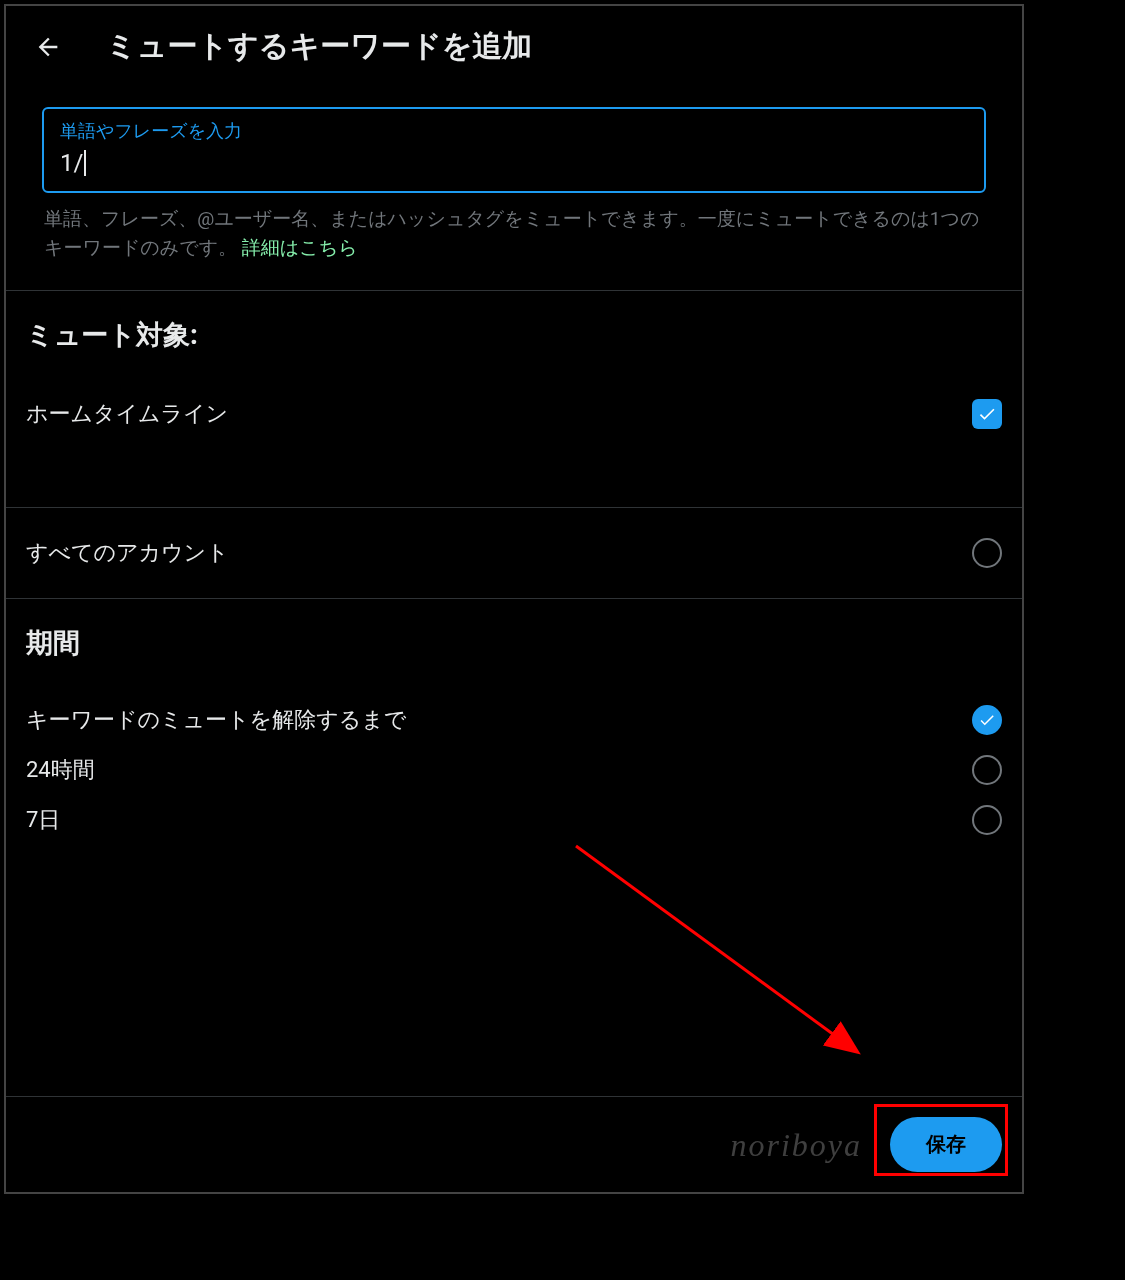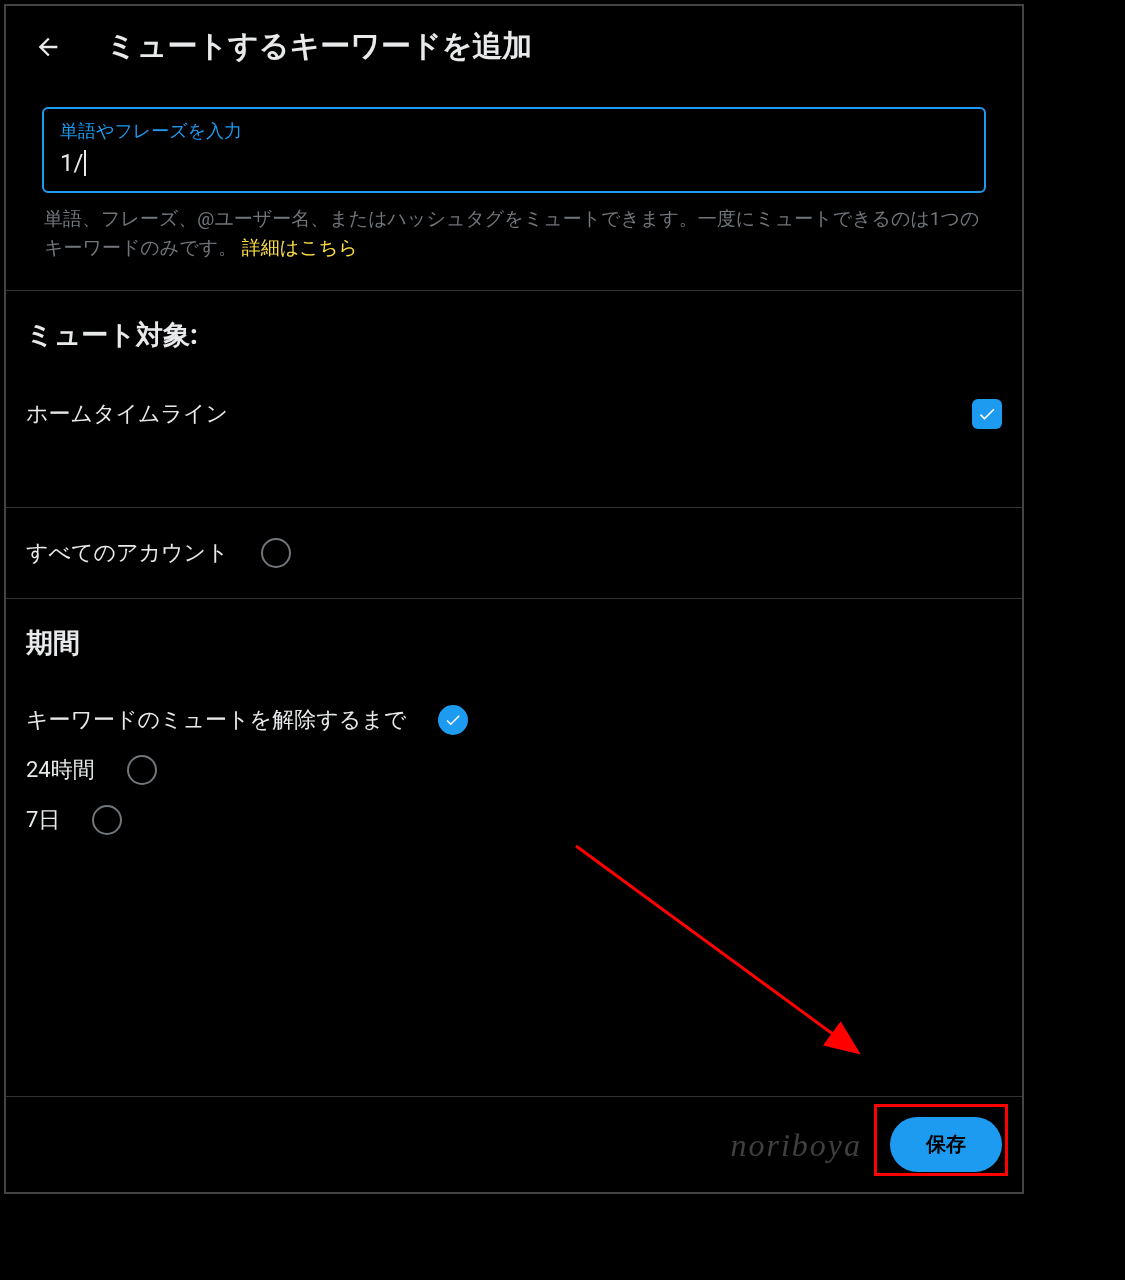--- a/index.html
+++ b/index.html
@@ -77,21 +77,21 @@
       margin-left: 1px;
       vertical-align: middle;
     }
     .help-text {
       font-size: 19px;
       color: #71767b;
       line-height: 1.5;
       padding: 12px 2px 18px;
     }
     .help-link {
-      color: #fde047;
+      color: #86efac;
       cursor: pointer;
     }
     .section {
       border-top: 1px solid #2f3336;
       padding: 26px 20px;
     }
     .section-title {
       font-size: 27px;
       font-weight: 800;
       color: #e7e9ea;
@@ -165,20 +165,21 @@
       width: 18px;
       height: 18px;
       fill: #fff;
     }
     .subsection {
       border-top: 1px solid #2f3336;
       padding: 20px;
     }
     .radio-row {
       display: flex;
+      justify-content: space-between;
       align-items: center;
       padding: 10px 0;
       gap: 32px;
     }
     .radio-label {
       font-size: 22px;
       color: #e7e9ea;
     }
     .duration-section {
       border-top: 1px solid #2f3336;

